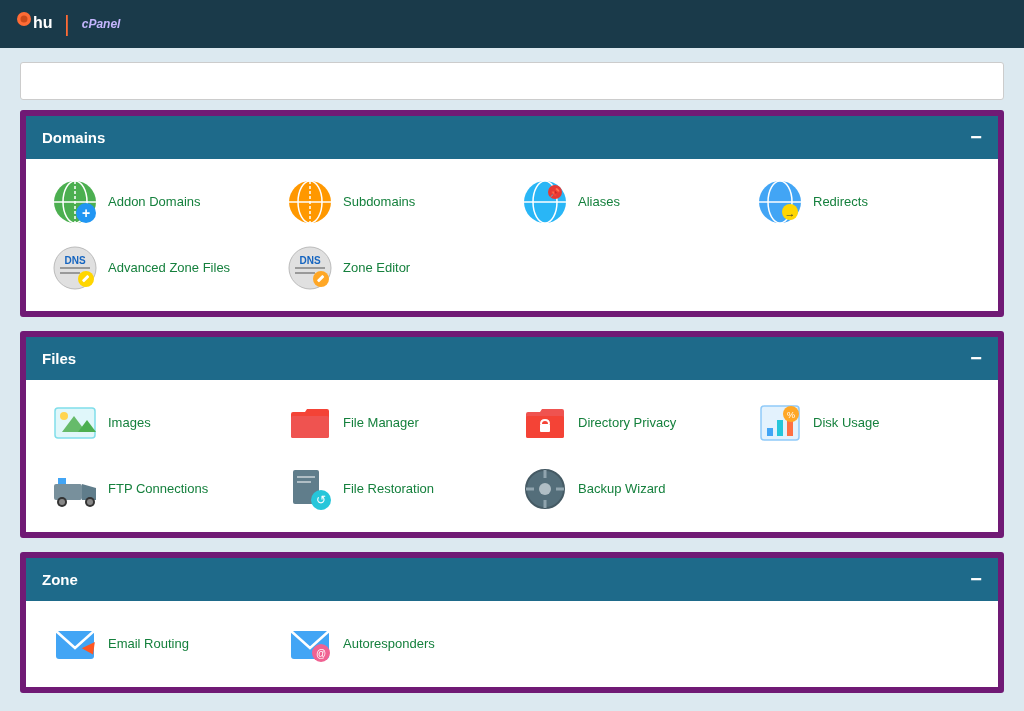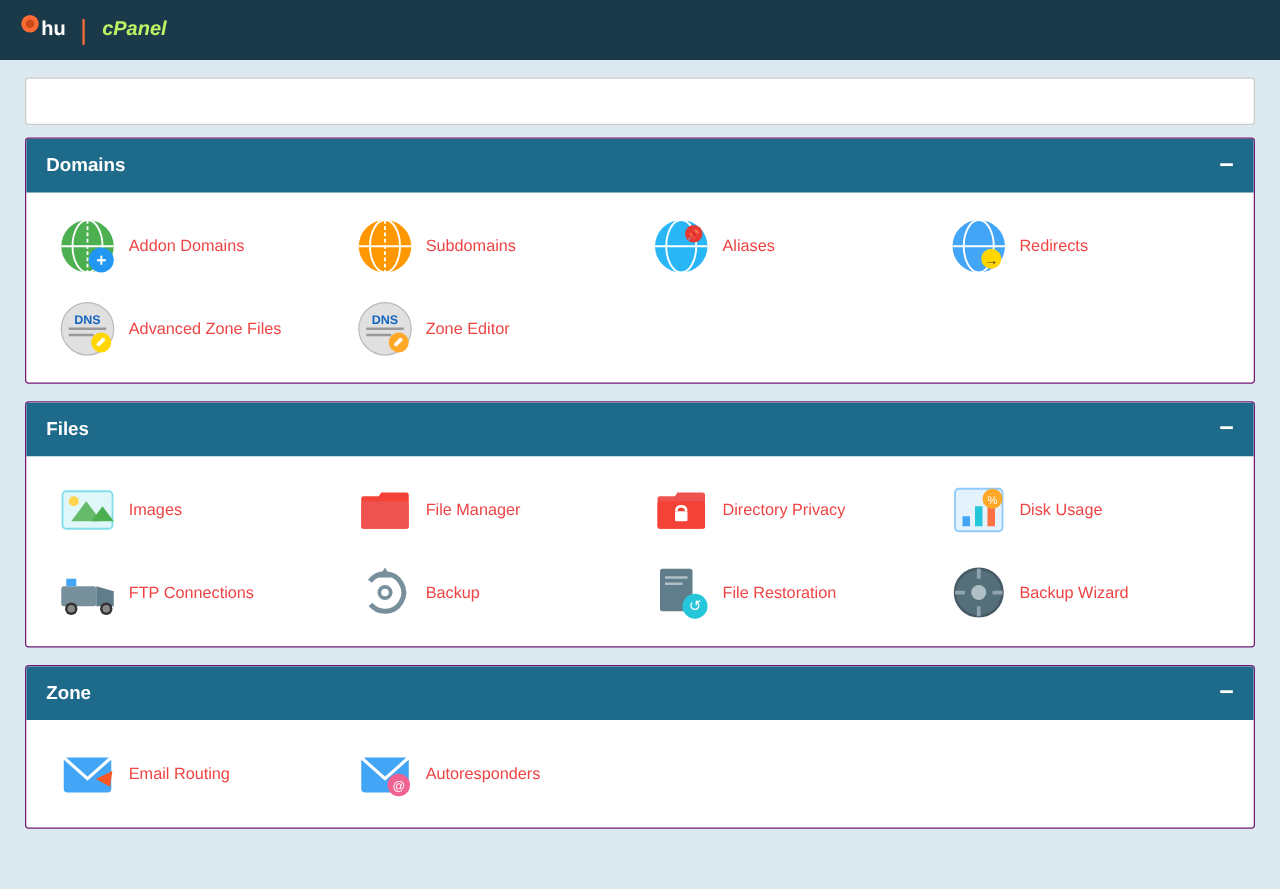--- a/index.html
+++ b/index.html
@@ -33,21 +33,21 @@
       border: 1px solid #ccc;
       border-radius: 3px;
       font-size: 14px;
       color: #999;
       outline: none;
     }
 
     
     .section {
       margin: 0 20px 14px;
-      border: 1px solid #701a75;
+      border: 6px solid #701a75;
       border-radius: 3px;
       background: #fff;
       overflow: hidden;
     }
     .section-header {
       background: #1e6a8a;
       color: #fff;
       padding: 10px 16px;
       font-size: 15px;
       font-weight: bold;
@@ -80,37 +80,37 @@
     .item-icon {
       width: 46px;
       height: 46px;
       flex-shrink: 0;
       display: flex;
       align-items: center;
       justify-content: center;
     }
     .item-label {
       font-size: 13px;
-      color: #ef4444;
+      color: #15803d;
       line-height: 1.3;
     }
   </style>
 </head>
 <body>
 
 <div id="header">
   <div class="hub-logo">
 
     <svg width="36" height="30" viewBox="0 0 36 30">
       <circle cx="8" cy="10" r="7" fill="#ff6b35"></circle>
       <circle cx="8" cy="10" r="3.5" fill="#cc4a1a"></circle>
       <text x="17" y="19" fill="white" font-size="16" font-weight="bold" font-family="Arial">hub</text>
     </svg>
     <span style="color:#ff6b35; font-size:22px; margin:0 8px;">|</span>
-    <span style="color:#bef264; font-size:16px; font-style:italic; font-weight:bold;">cPanel</span>
+    <span style="color:#c4b5fd; font-size:12px; font-style:italic; font-weight:bold;">cPanel</span>
   </div>
 </div>
 
 <div id="search-bar">
   <input type="text" style="">
 </div>
 
 <div id="sections-container">
     <div class="section">
       <div class="section-header">
@@ -254,31 +254,20 @@
               <circle cx="38" cy="36" r="5" fill="#333"></circle>
               <circle cx="38" cy="36" r="3" fill="#888"></circle>
               <rect x="6" y="12" width="8" height="6" fill="#42a5f5"></rect>
             </svg>
           </div>
           <span class="item-label">FTP Connections</span>
         </div>
         <div class="item">
           <div class="item-icon">
             <svg width="46" height="46" viewBox="0 0 46 46">
-              <path d="M23 8 A15 15 0 1 1 22.9 8" fill="none" stroke="#78909c" stroke-width="4" stroke-dasharray="60 20"></path>
-              <polygon points="23,3 28,11 18,11" fill="#78909c"></polygon>
-              <circle cx="23" cy="23" r="6" fill="#78909c"></circle>
-              <circle cx="23" cy="23" r="3" fill="#fff"></circle>
-            </svg>
-          </div>
-          <span class="item-label">Backup</span>
-        </div>
-        <div class="item">
-          <div class="item-icon">
-            <svg width="46" height="46" viewBox="0 0 46 46">
               <rect x="6" y="4" width="26" height="34" rx="2" fill="#607d8b"></rect>
               <rect x="10" y="10" width="18" height="2" fill="#b0bec5"></rect>
               <rect x="10" y="15" width="14" height="2" fill="#b0bec5"></rect>
               <circle cx="34" cy="34" r="10" fill="#26c6da"></circle>
               <text x="34" y="38" text-anchor="middle" fill="#fff" font-size="12">↺</text>
             </svg>
           </div>
           <span class="item-label">File Restoration</span>
         </div>
         <div class="item">

